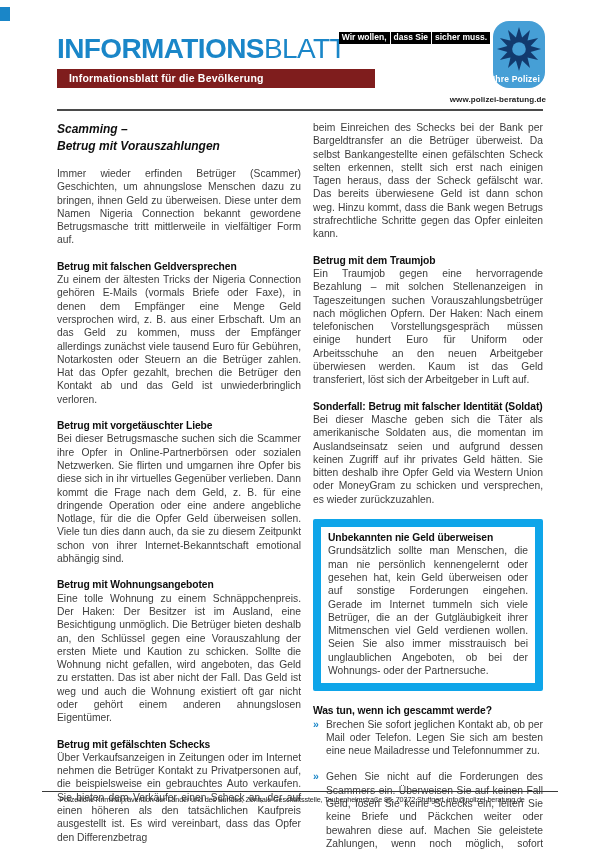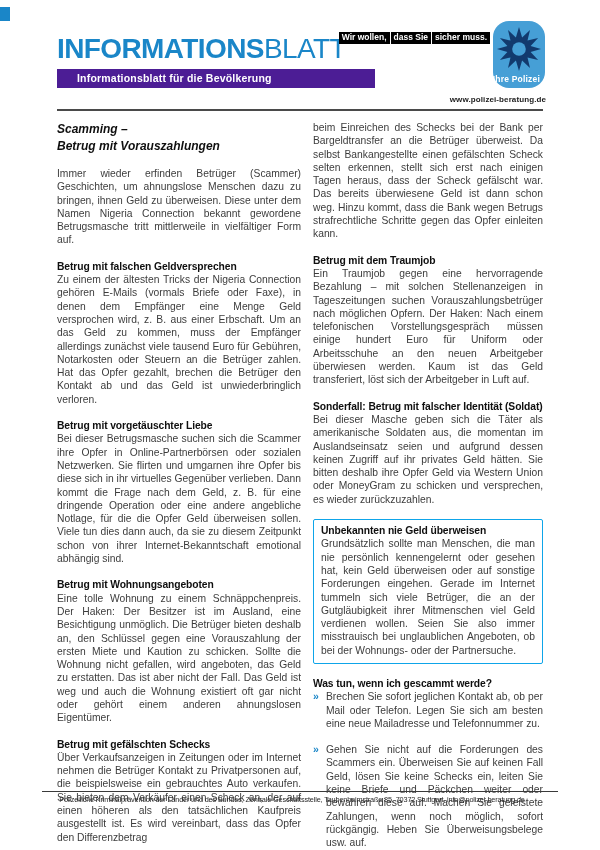--- a/index.html
+++ b/index.html
@@ -5,43 +5,43 @@
   *{margin:0;padding:0;box-sizing:border-box}
   html,body{width:600px;height:850px;background:#ffffff}
   body{font-family:"Liberation Sans","DejaVu Sans",sans-serif;color:#3c3c3c;position:relative;overflow:hidden}
 
   .corner-mark{position:absolute;left:0;top:7px;width:10px;height:14px;background:#1a86c8}
 
   
   .masthead{position:absolute;left:57px;top:34px}
   .main-title{font-size:28px;line-height:30px;letter-spacing:-0.6px;color:#1a86c8;font-weight:700;white-space:nowrap}
   .main-title .t-light{font-weight:400}
-  .banner{margin-top:5px;width:318px;height:19px;background:#4c1d95;color:#ffffff;
-          font-size:10.5px;font-weight:700;line-height:19px;padding-left:20px;letter-spacing:0.2px;white-space:nowrap}
+  .banner{margin-top:5px;width:318px;height:19px;background:#7f1d1d;color:#ffffff;
+          font-size:10.5px;font-weight:700;line-height:19px;padding-left:12px;letter-spacing:0.2px;white-space:nowrap}
 
   .logo-square{position:absolute;left:493px;top:21px;width:52px;height:67px;background:#469fd6;border-radius:16px}
   .logo-star{position:absolute;left:1px;top:3px}
   .logo-brand{position:absolute;right:5px;bottom:4px;color:#ffffff;font-weight:700;font-size:8.5px;letter-spacing:0.2px;white-space:nowrap}
   .claims{position:absolute;top:32px;right:110px;display:flex;align-items:flex-start;gap:1px}
   .claims span{background:#000000;color:#ffffff;font-size:8.5px;font-weight:700;padding:1px 3px;line-height:1.15;white-space:nowrap}
   .website{position:absolute;top:95px;right:54px;font-size:8px;font-weight:700;color:#1c1c1c;letter-spacing:0.1px;white-space:nowrap}
 
   .header-rule{position:absolute;left:57px;right:57px;top:109px;height:2px;background:#4a4a4a}
 
   
   .columns{position:absolute;left:57px;top:121px;width:486px;display:flex;gap:12px}
   .col-left{width:244px}
   .col-right{width:230px}
 
   .doc-title{font-size:12px;line-height:16.5px;font-style:italic;font-weight:700;color:#0f0f0f;margin-bottom:13px;white-space:nowrap}
   p.body{font-size:10.3px;line-height:13.3px;text-align:justify;hyphens:auto;-webkit-hyphens:auto}
   .sec{margin-top:13px}
   .sec h3, .info-box h3, .advice h3{font-size:10.3px;line-height:13.3px;font-weight:700;color:#0f0f0f;letter-spacing:-0.1px;white-space:nowrap}
 
-  .info-box{margin-top:13px;border:1px solid #0ea5e9;border-radius:2px;padding:4px 7px 6px 7px}
+  .info-box{margin-top:13px;border:8px solid #0ea5e9;border-radius:2px;padding:4px 7px 6px 7px}
 
   .advice{margin-top:13px}
   .bullet{display:flex;margin-top:13px}
   .bullet:first-of-type{margin-top:0}
   .bullet .glyph{flex:none;width:13px;color:#1a86c8;font-weight:700;font-size:10.5px;line-height:13.3px}
   .bullet p{flex:1}
 
   
   .footer-rule{position:absolute;left:42px;right:42px;top:791px;height:1px;background:#3a3a3a}
   .footer-text{position:absolute;left:24px;right:40px;top:795px;font-size:7.3px;letter-spacing:-0.15px;

